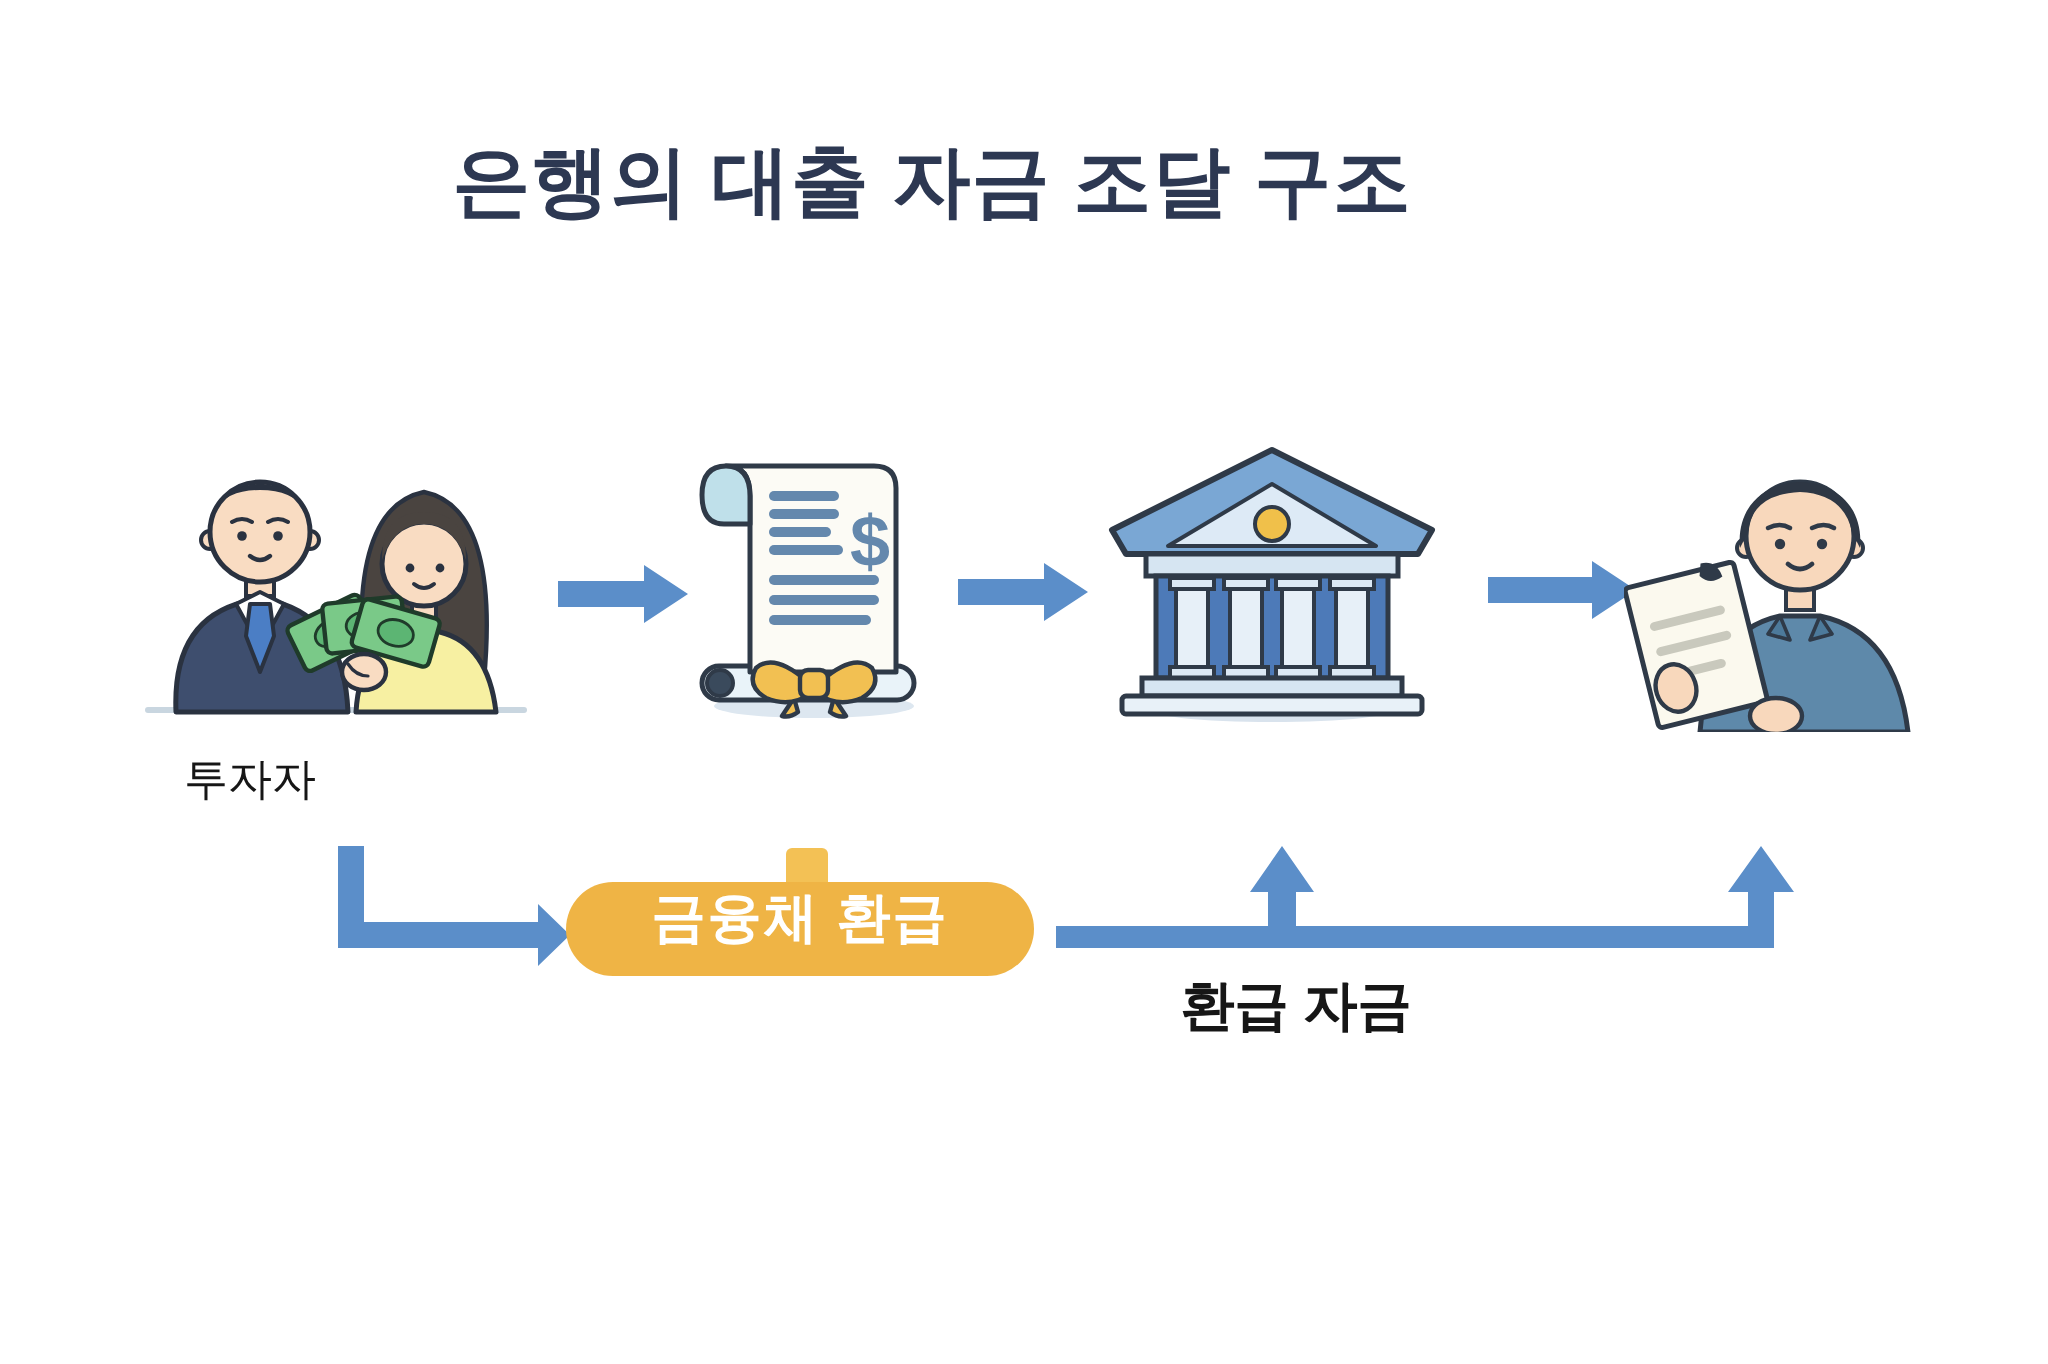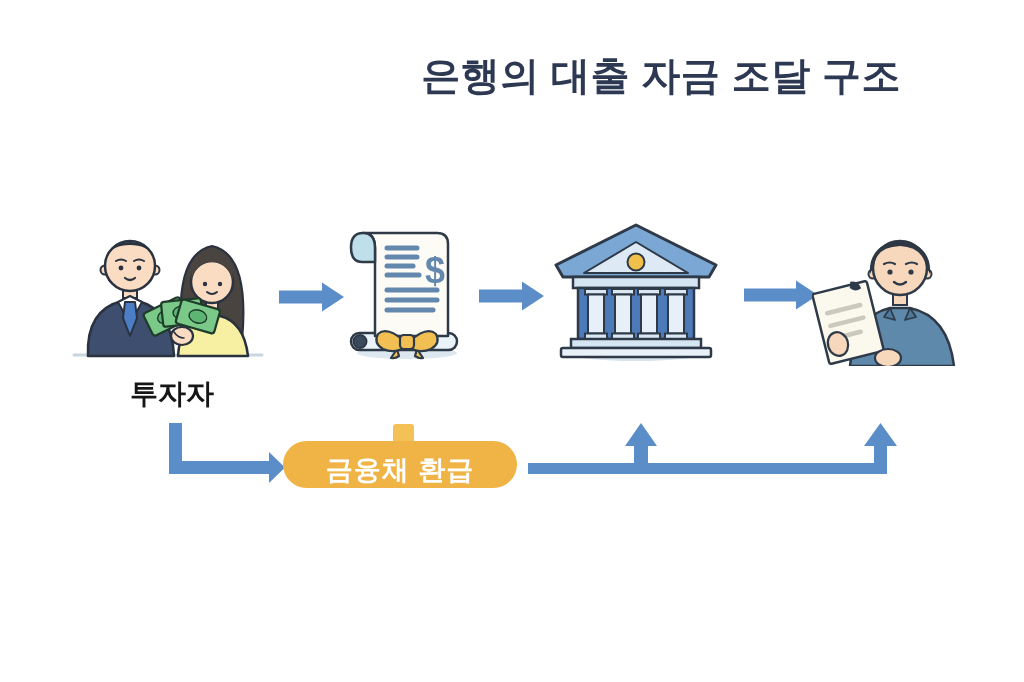--- a/index.html
+++ b/index.html
@@ -1,37 +1,37 @@
 <!DOCTYPE html>
 <html style="--color-background: #ffffff; --color-title: #2d3852; --color-label: #161616; --color-arrow: #5b8ec9; --color-pill-bg: #efb445; --color-pill-tab: #f3c155; --color-pill-text: #ffffff; --color-money-green: #7ac988; --color-bank-blue: #7aa7d4; --color-gold: #f0c04a;"><head>
 <meta charset="utf-8">
 <style>
   html,body{margin:0;padding:0;background:#fff;}
   .stage{
     position:relative;width:1024px;height:682px;background:var(--color-background,#ffffff);
     font-family:"Liberation Sans","DejaVu Sans",sans-serif;overflow:hidden;
   }
   .title{
-    position:absolute;left:0;top:48px;width:900px;margin:1px;
-    text-align:right;font-size:39px;font-weight:800;letter-spacing:0.5px;
+    position:absolute;left:0;top:48px;width:900px;margin:16px;
+    text-align:center;font-size:39px;font-weight:800;letter-spacing:0.5px;
     color:var(--color-title,#2d3852);
   }
   .flow-svg{position:absolute;left:0;top:0;width:1024px;height:682px;z-index:1;}
   .arrow-fill{fill:var(--color-arrow,#5b8ec9);}
   .tab-fill{fill:var(--color-pill-tab,#f3c155);}
   .icon-box{position:absolute;z-index:2;}
   .icon-box svg{display:block;width:100%;height:100%;}
   .node-label{
-    position:absolute;top:375px;z-index:2;text-align:center;
-    font-size:28px;font-weight:700;color:var(--color-label,#161616);white-space:nowrap;
+    position:absolute;top:375px;z-index:2;
+    font-size:22px;font-weight:400;color:var(--color-label,#161616);white-space:nowrap;
   }
   .refund-pill{
     position:absolute;left:283px;top:441px;width:234px;height:47px;z-index:3;
     background:var(--color-pill-bg,#efb445);border-radius:24px;
-    display:flex;align-items:flex-end;justify-content:center;
+    display:flex;align-items:flex-start;justify-content:center;
     font-size:27px;font-weight:700;letter-spacing:1px;
     color:var(--color-pill-text,#ffffff);
   }
   .refund-funds-label{
     position:absolute;left:548px;top:485px;width:200px;z-index:2;text-align:center;
     font-size:27px;font-weight:700;color:var(--color-label,#161616);white-space:nowrap;
   }
 </style>
 </head>
 <body>
@@ -180,14 +180,15 @@
       <ellipse cx="76" cy="138" rx="13" ry="9" fill="#f8d8bc" stroke="#2f3a48" stroke-width="2.2"></ellipse>
     </svg>
   </div>
 
   <div class="node-label" style="left:92px;width:160px;">투자자</div>
 
   <div class="refund-pill">
     <span>금융채 환급</span>
   </div>
 
+  <div class="refund-funds-label">환급 자금</div>
 
 </div>
 
 </body></html>

